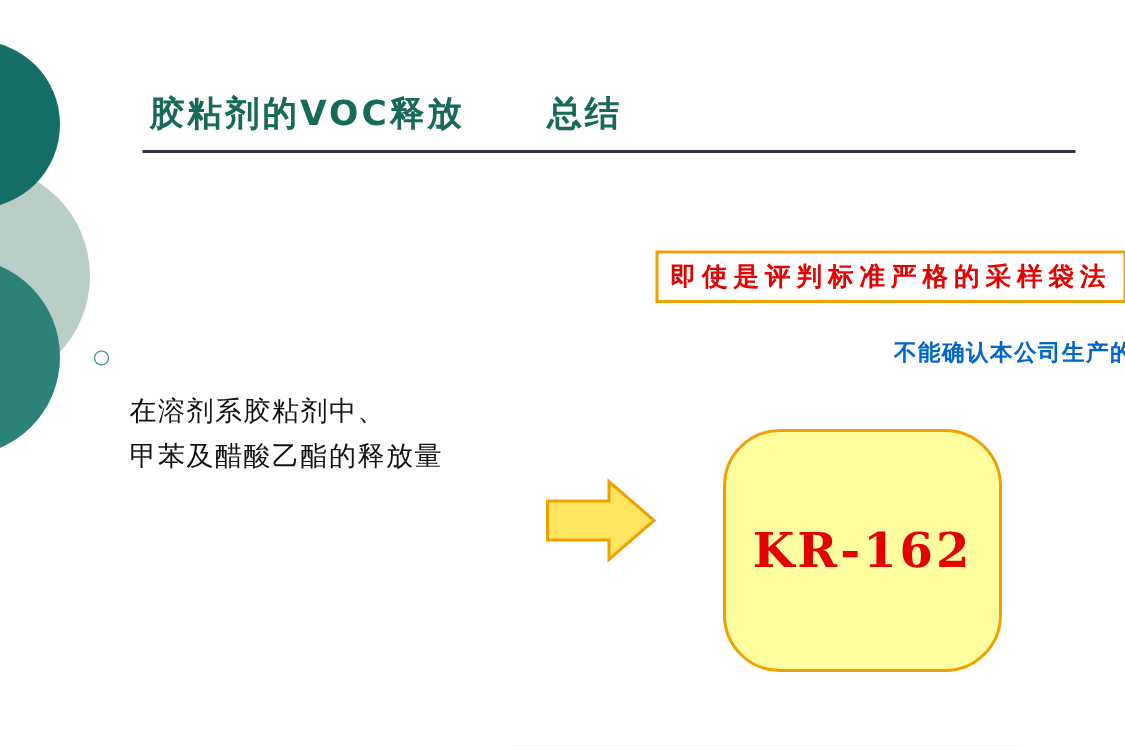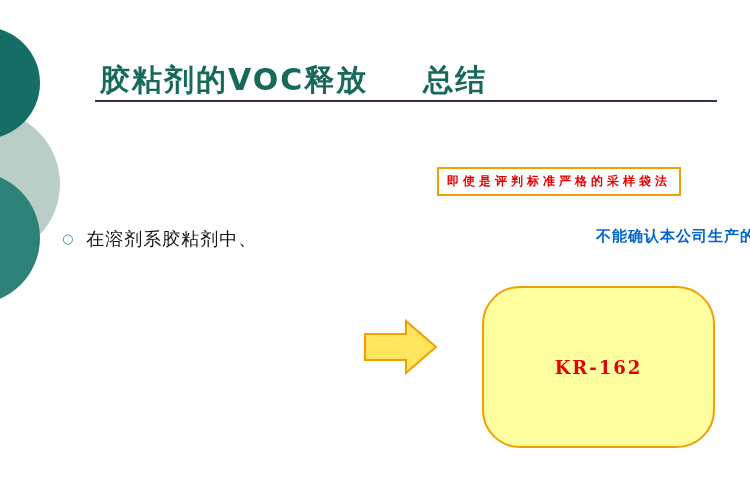--- a/index.html
+++ b/index.html
@@ -18,21 +18,21 @@
   .c-pale  { width: 148px; height: 148px; left: -88px; top: 110px; background: #b9cec7; }
   .c-dark  { width: 112px; height: 112px; left: -72px; top: 27px;  background: #156e66; }
   .c-teal  { width: 132px; height: 132px; left: -92px; top: 172px; background: #2c8276; }
 
   
   .header {
     position: absolute;
     left: 100px; top: 60px;
     color: #17695a;
     font-weight: bold;
-    font-size: 30px;
+    font-size: 23px;
     letter-spacing: 2px;
     white-space: nowrap;
   }
   .header .subtitle { margin-left: 55px; }
   .rule {
     position: absolute;
     left: 95px; top: 100px;
     width: 622px; height: 2px;
     background: #33334a;
   }
@@ -51,32 +51,33 @@
     font-size: 13px;
     line-height: 30px;
     margin-right: 13px;
     font-family: "DejaVu Sans", sans-serif;
   }
   .bullet-lines {
     font-size: 18px;
     line-height: 30px;
     color: #111111;
     letter-spacing: 1px;
+    margin-top: 36px;
   }
 
   
   .callout {
     position: absolute;
     left: 437px; top: 167px;
     border: 2px solid #f0a000;
     background: #ffffff;
     padding: 4px 8px;
     color: #e60000;
     font-weight: bold;
-    font-size: 12px;
+    font-size: 17px;
     letter-spacing: 4px;
     white-space: nowrap;
     font-family: "DejaVu Serif", serif;
   }
 
   
   .note {
     position: absolute;
     left: 476px; top: 224px;
     width: 280px;
@@ -93,32 +94,32 @@
   .arrow-wrap {
     position: absolute;
     left: 364px; top: 319px;
     width: 74px; height: 56px;
   }
 
   
   .result-box {
     position: absolute;
     left: 482px; top: 286px;
-    width: 233px; height: 162px;
+    width: 186px; height: 162px;
     background: #ffffa0;
     border: 2px solid #f0a000;
     border-radius: 38px;
     display: flex;
     flex-direction: column;
     align-items: center;
     justify-content: center;
     gap: 8px;
     color: #e60000;
     font-weight: bold;
-    font-size: 18px;
+    font-size: 32px;
     letter-spacing: 2px;
     font-family: "DejaVu Serif", serif;
     text-align: center;
   }
 </style>
 </head>
 <body>
 
 <div class="slide">
 
@@ -128,20 +129,21 @@
 
   <div class="header">
     <span>胶粘剂的VOC释放</span><span class="subtitle">总结</span>
   </div>
   <div class="rule"></div>
 
   <div class="bullet-block">
     <span class="bullet-marker">○</span>
     <div class="bullet-lines">
       <div>在溶剂系胶粘剂中、</div>
+      <div>甲苯及醋酸乙酯的释放量</div>
     </div>
   </div>
 
   <div class="callout">
     <span>即使是评判标准严格的采样袋法</span>
   </div>
 
   <div class="note">
     <div>不能确认本公司生产的</div>
   </div>

